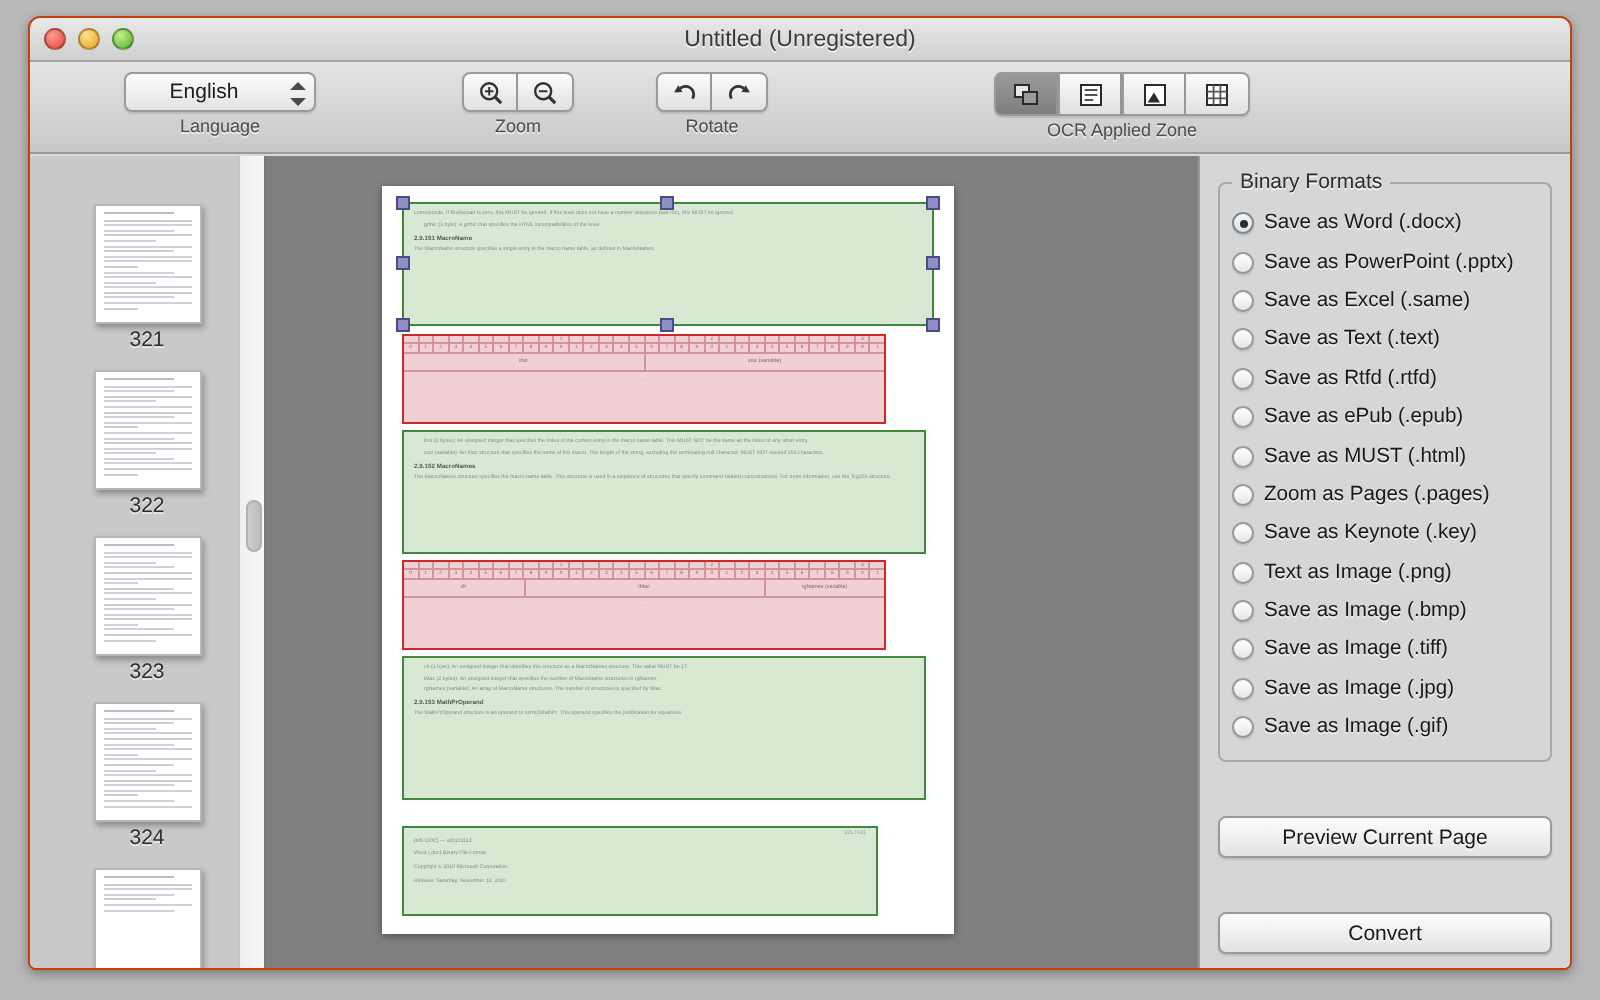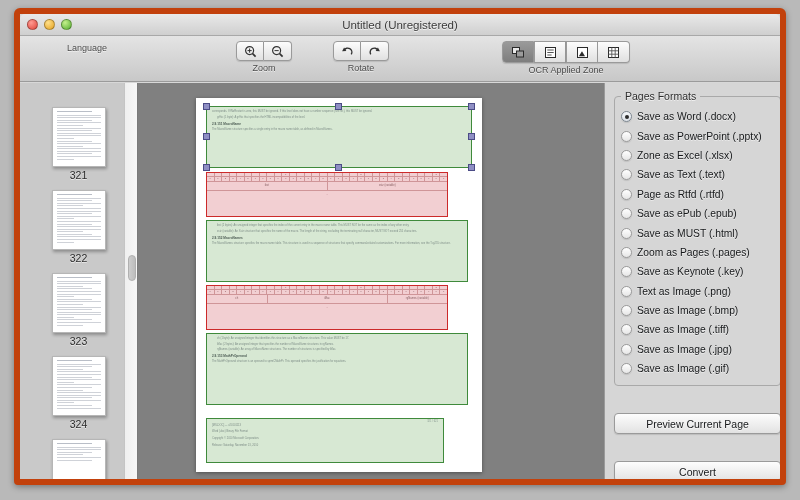--- a/index.html
+++ b/index.html
@@ -8,21 +8,21 @@
     background: #b9b9b9;
     font-family: "Liberation Sans", sans-serif;
     overflow: hidden;
   }
 
   
   .window {
     position: absolute;
     left: 14px; top: 8px;
     width: 772px; height: 477px;
-    border: 6px solid #c2410c;
+    border: 1px solid #c2410c;
     border-radius: 6px 6px 4px 4px;
     background: #d8d8d8;
     overflow: hidden;
     box-shadow: 0 2px 6px rgba(0,0,0,.35);
   }
 
   .titlebar {
     position: relative;
     height: 22px;
     background: linear-gradient(#e9e9e9, #cfcfcf);
@@ -267,20 +267,24 @@
       <span class="dot red"></span>
       <span class="dot yellow"></span>
       <span class="dot green"></span>
     </div>
     <div class="win-title">Untitled (Unregistered)</div>
   </div>
 
   <div class="toolbar">
 
     <div class="tgroup" style="left:47px;">
+      <div class="popup">
+        <span class="pv">English</span>
+        <span class="arrows"></span>
+      </div>
       <span class="tlabel">Language</span>
     </div>
 
     <div class="tgroup" style="left:216px;">
       <div class="seg">
         <div class="btn">
           <svg class="icon" width="13" height="13" viewBox="0 0 13 13">
             <circle cx="5.6" cy="5.6" r="4" fill="none" stroke="#333" stroke-width="1.2"></circle>
             <line x1="8.6" y1="8.6" x2="11.6" y2="11.6" stroke="#333" stroke-width="1.6"></line>
             <line x1="3.5" y1="5.6" x2="7.7" y2="5.6" stroke="#333" stroke-width="1"></line>
@@ -676,41 +680,41 @@
             <p style="margin-top:3px;">Copyright © 2010 Microsoft Corporation.</p>
             <p style="margin-top:3px;">Release: Saturday, November 13, 2010</p>
           </div>
         </div>
 
       </div>
     </div>
 
     <div class="rightpane">
       <fieldset class="box">
-        <legend class="boxtitle">Pages Formats</legend>
+        <legend class="boxtitle">Binary Formats</legend>
 
         <div class="radiorow">
           <span class="radio sel"></span>
           <span class="rlabel">Save as Word (.docx)</span>
         </div>
         <div class="radiorow">
           <span class="radio"></span>
           <span class="rlabel">Save as PowerPoint (.pptx)</span>
         </div>
         <div class="radiorow">
           <span class="radio"></span>
-          <span class="rlabel">Zone as Excel (.xlsx)</span>
+          <span class="rlabel">Save as Excel (.same)</span>
         </div>
         <div class="radiorow">
           <span class="radio"></span>
           <span class="rlabel">Save as Text (.text)</span>
         </div>
         <div class="radiorow">
           <span class="radio"></span>
-          <span class="rlabel">Page as Rtfd (.rtfd)</span>
+          <span class="rlabel">Save as Rtfd (.rtfd)</span>
         </div>
         <div class="radiorow">
           <span class="radio"></span>
           <span class="rlabel">Save as ePub (.epub)</span>
         </div>
         <div class="radiorow">
           <span class="radio"></span>
           <span class="rlabel">Save as MUST (.html)</span>
         </div>
         <div class="radiorow">

